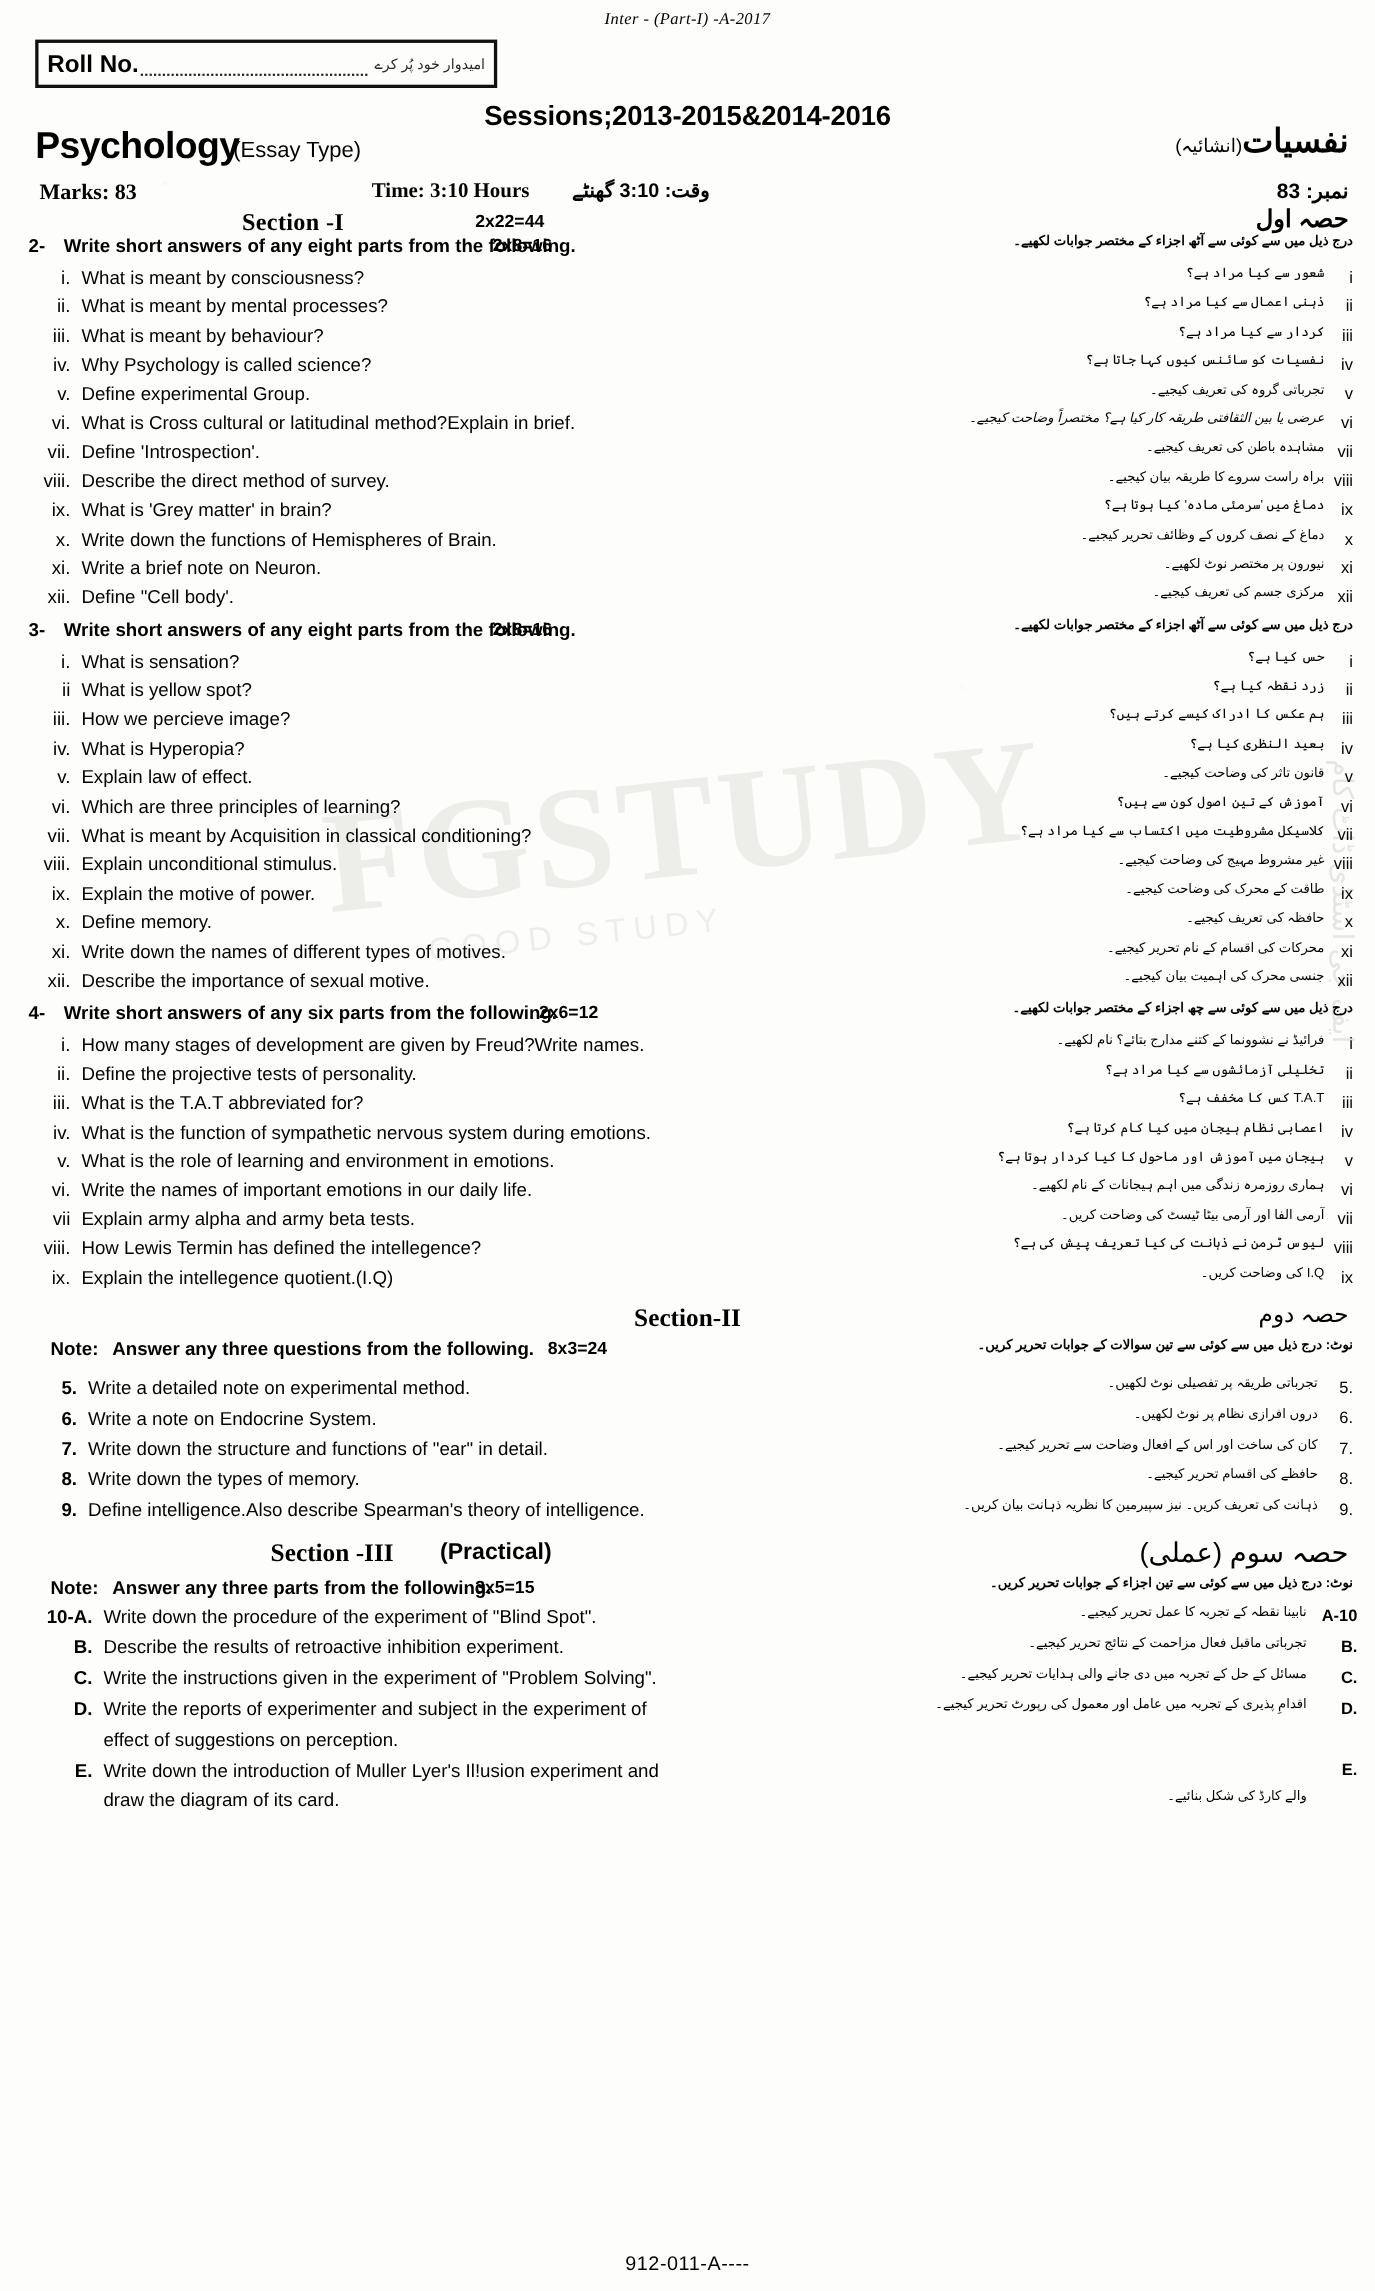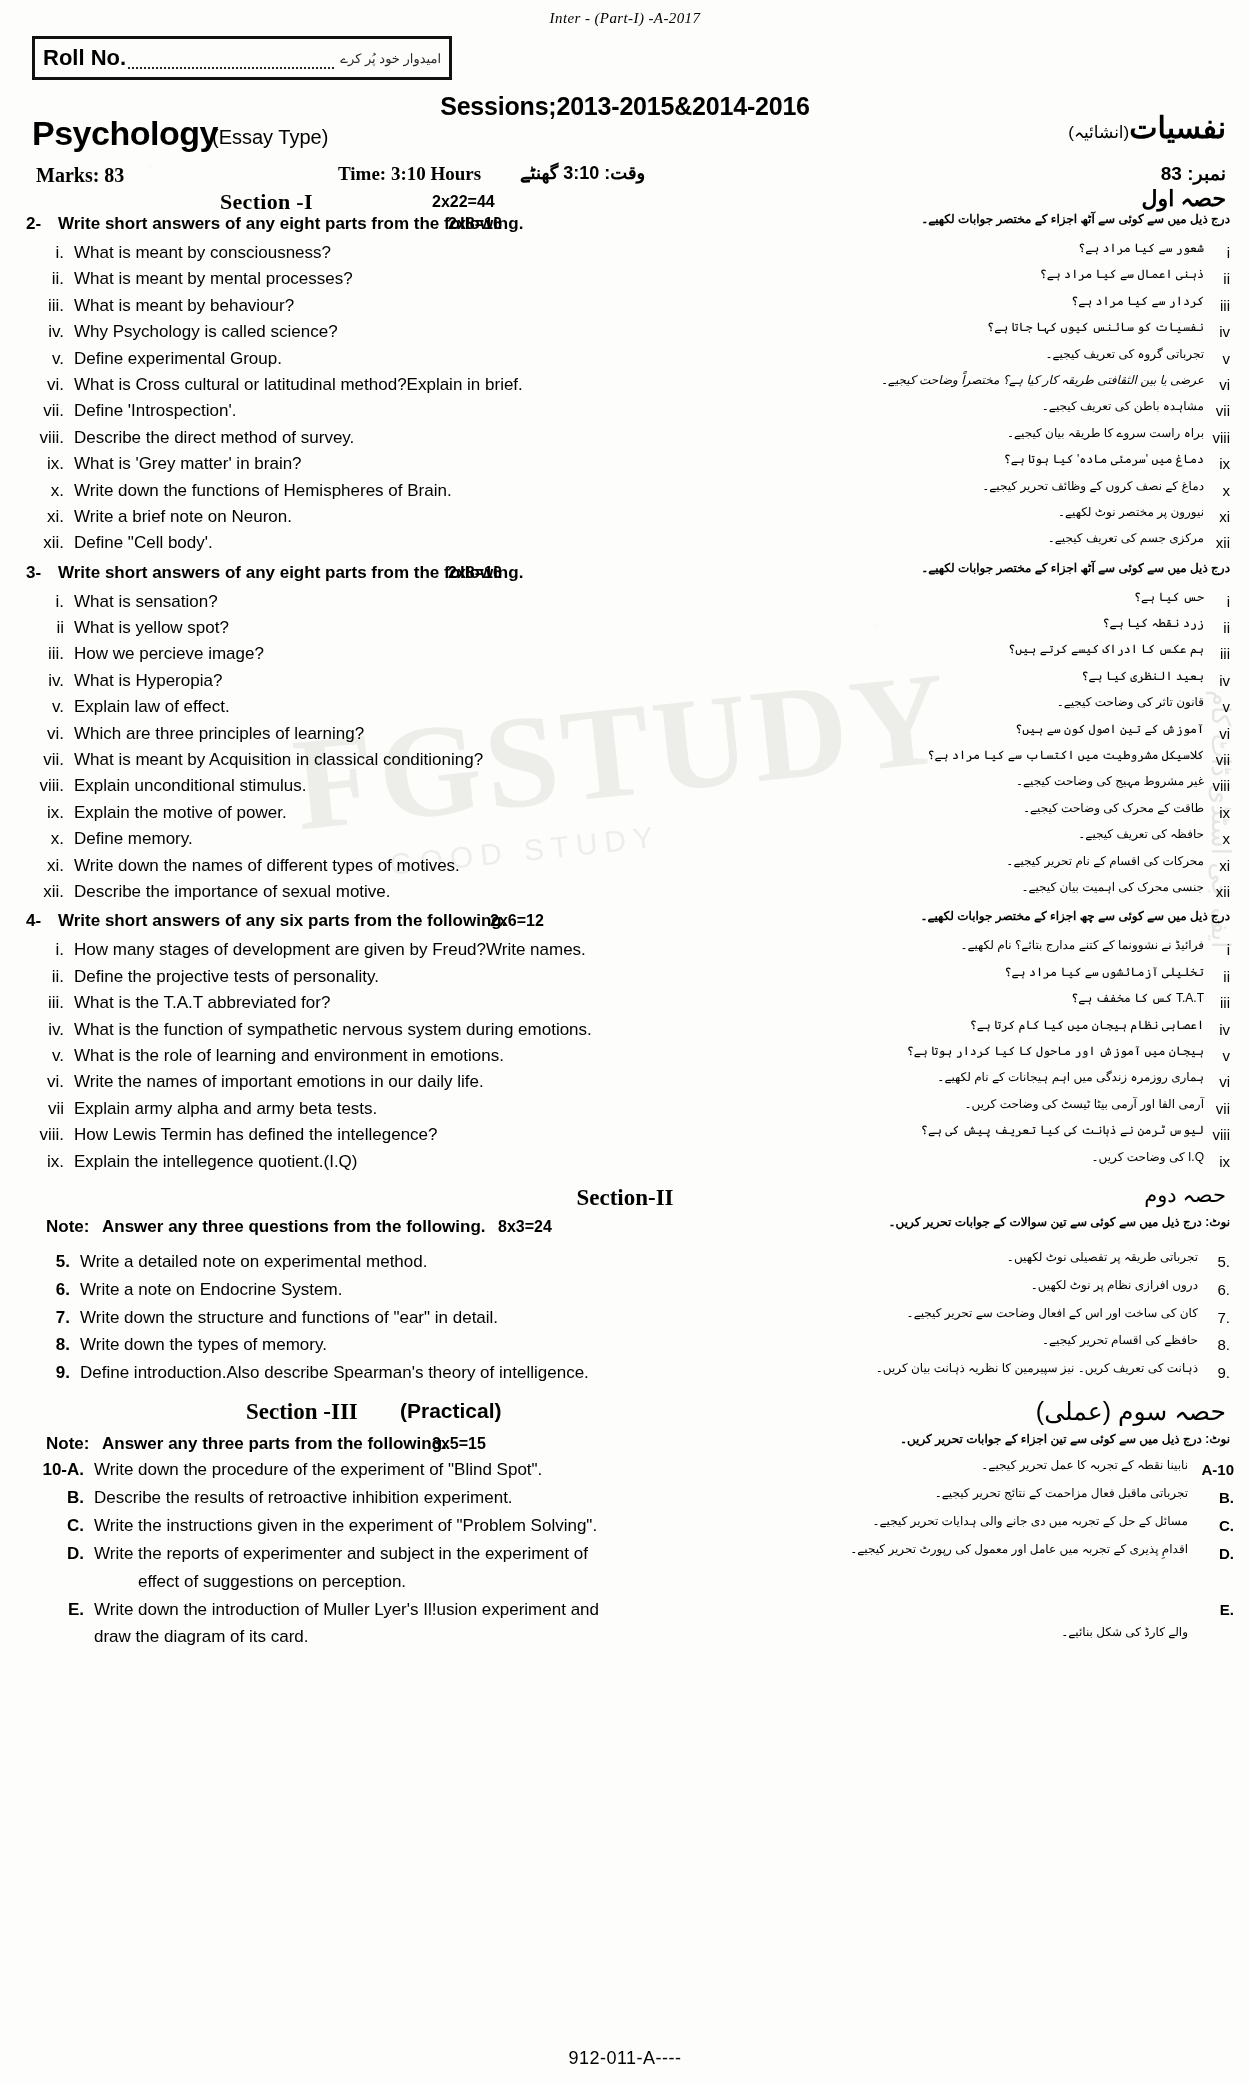--- a/index.html
+++ b/index.html
@@ -550,21 +550,21 @@
       <div class="q-ur-num" style="right: 20px; top: 1px;">.7</div>
     </div>
     <div class="qrow" style="top: 1335.4px;">
       <div class="q-num bold" style="left: 0px; width: 70px; text-align: right;">8.</div>
       <div class="q-text" style="left: 80px;">Write down the types of memory.</div>
       <div class="q-ur" style="right: 52px;">حافظے کی اقسام تحریر کیجیے۔</div>
       <div class="q-ur-num" style="right: 20px; top: 1px;">.8</div>
     </div>
     <div class="qrow" style="top: 1363.3px;">
       <div class="q-num bold" style="left: 0px; width: 70px; text-align: right;">9.</div>
-      <div class="q-text" style="left: 80px;">Define introduction.Also describe Spearman's theory of intelligence.</div>
+      <div class="q-text" style="left: 80px;">Define intelligence.Also describe Spearman's theory of intelligence.</div>
       <div class="q-ur" style="right: 52px;">ذہانت کی تعریف کریں۔ نیز سپیرمین کا نظریہ ذہانت بیان کریں۔</div>
       <div class="q-ur-num" style="right: 20px; top: 1px;">.9</div>
     </div>
     <div class="qrow" style="top: 1399.2px;">
       <div class="q-text bold" style="left: 246px; font-family: &quot;Liberation Serif&quot;, serif; font-size: 23px;">Section -III</div>
       <div class="q-text bold" style="left: 400px; font-size: 21px;">(Practical)</div>
       <div class="q-ur bold" style="right: 24px; font-size: 25px;">حصہ سوم (عملی)</div>
     </div>
     <div class="qrow" style="top: 1433.6px;">
       <div class="q-text bold" style="left: 46px;">Note:</div>
@@ -590,21 +590,21 @@
       <div class="q-ur" style="right: 62px;">مسائل کے حل کے تجربہ میں دی جانے والی ہدایات تحریر کیجیے۔</div>
       <div class="q-ur-num" style="right: 16px; top: 1px; font-weight: 700;">.C</div>
     </div>
     <div class="qrow" style="top: 1543.7px;">
       <div class="q-num bold" style="left: 0px; width: 84px; text-align: right;">D.</div>
       <div class="q-text" style="left: 94px;">Write the reports of experimenter and subject in the experiment of</div>
       <div class="q-ur" style="right: 62px;">اقدامِ پذیری کے تجربہ میں عامل اور معمول کی رپورٹ تحریر کیجیے۔</div>
       <div class="q-ur-num" style="right: 16px; top: 1px; font-weight: 700;">.D</div>
     </div>
     <div class="qrow" style="top: 1571.6px;">
-      <div class="q-text" style="left: 94px; margin-left: 44px;">effect of suggestions on perception.</div>
+      <div class="q-text" style="left: 94px;">effect of suggestions on perception.</div>
     </div>
     <div class="qrow" style="top: 1599.5px;">
       <div class="q-num bold" style="left: 0px; width: 84px; text-align: right;">E.</div>
       <div class="q-text" style="left: 94px;">Write down the introduction of Muller Lyer's Il!usion experiment and</div>
       <div class="q-ur-num" style="right: 16px; top: 1px; font-weight: 700;">.E</div>
     </div>
     <div class="qrow" style="top: 1627.4px;">
       <div class="q-text" style="left: 94px;">draw the diagram of its card.</div>
       <div class="q-ur" style="right: 62px;">والے کارڈ کی شکل بنائیے۔</div>
     </div>

